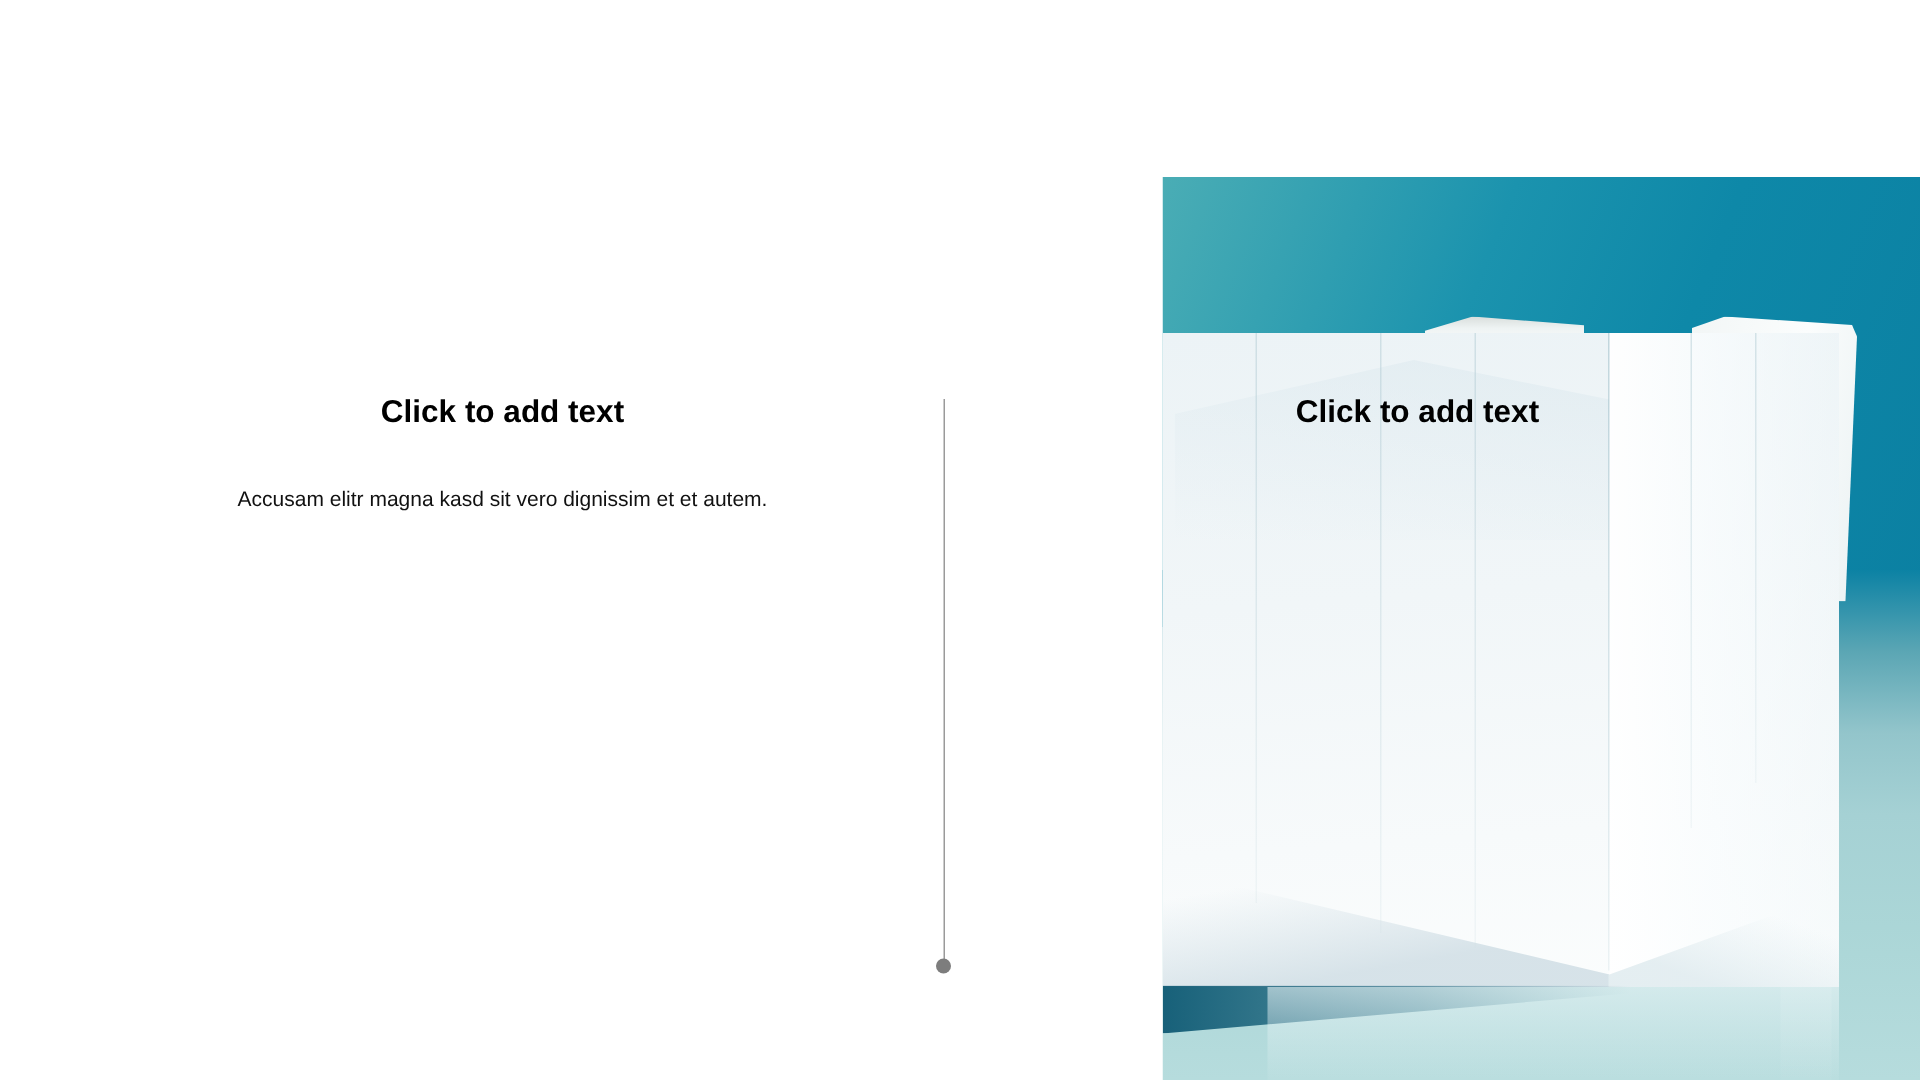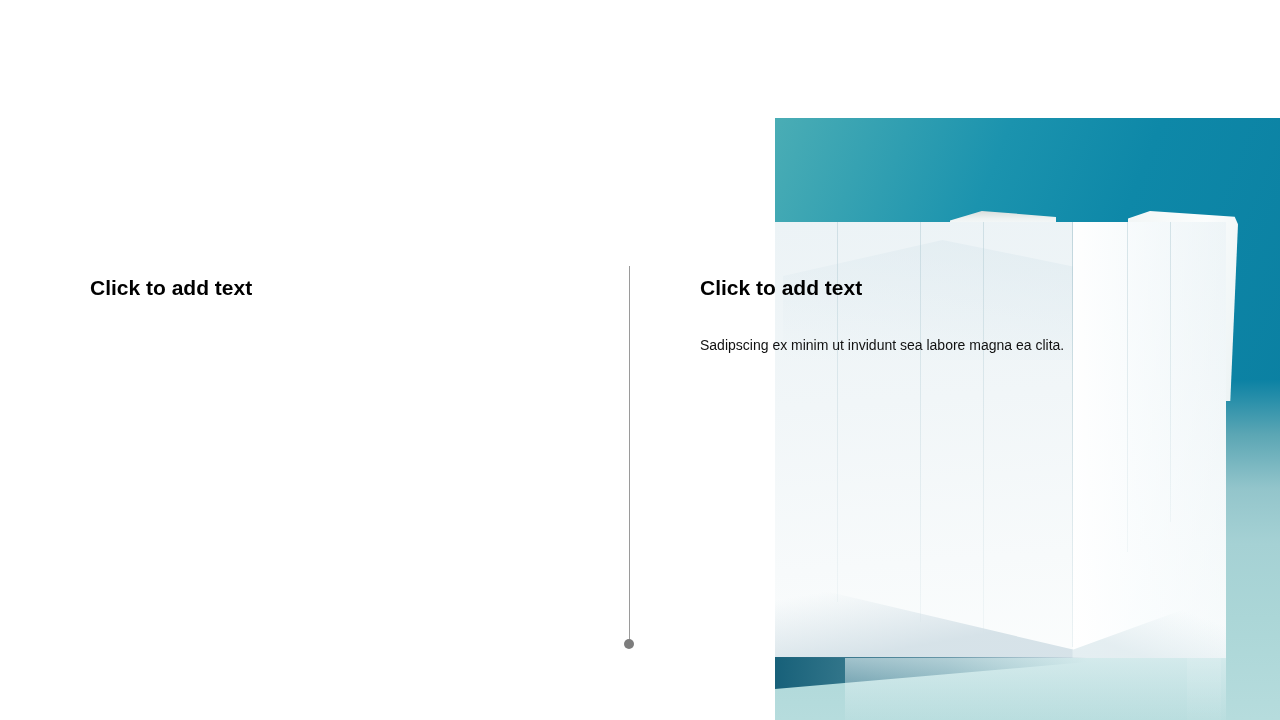--- a/index.html
+++ b/index.html
@@ -7,21 +7,21 @@
   body { font-family:"Liberation Sans", sans-serif; background:#fff; overflow:hidden; }
 
   .slide { position:relative; width:1280px; height:720px; background:#ffffff; overflow:hidden; }
 
   
   .slide-title {
     position:absolute; left:82px; top:151px;
     font-size:29px; font-weight:bold; color:#000; line-height:1.2;
     letter-spacing:0px; white-space:nowrap;
   }
-  .text-col { position:absolute; top:276px; width:490px; z-index:6; }
+  .text-col { position:absolute; top:263px; width:490px; z-index:6;text-align:center; }
   .text-col.left  { left:90px; }
   .text-col.right { left:700px; }
   .col-heading { font-size:21px; font-weight:bold; color:#000; line-height:1.15; }
   .col-body    { margin-top:36px; font-size:14px; color:#111; line-height:1.35; }
 
   
   .divider-line {
     position:absolute; left:629px; top:266px; width:1px; height:374px;
     background:#9a9a9a; z-index:4;
   }
@@ -102,25 +102,25 @@
   }
 </style>
 </head>
 <body>
 
 <div class="slide">
 
 
   <div class="text-col left">
     <div class="col-heading">Click to add text</div>
+    <div class="col-body">Accusam elitr magna kasd sit vero dignissim et et autem.</div>
   </div>
 
   <div class="text-col right">
     <div class="col-heading">Click to add text</div>
-    <div class="col-body">Sadipscing ex minim ut invidunt sea labore magna ea clita.</div>
   </div>
 
   <div class="divider-line"></div>
   <div class="divider-dot"></div>
 
   <div class="photo">
     <div class="photo-sky"></div>
     <div class="photo-sea"></div>
     <div class="sea-streak"></div>
 

